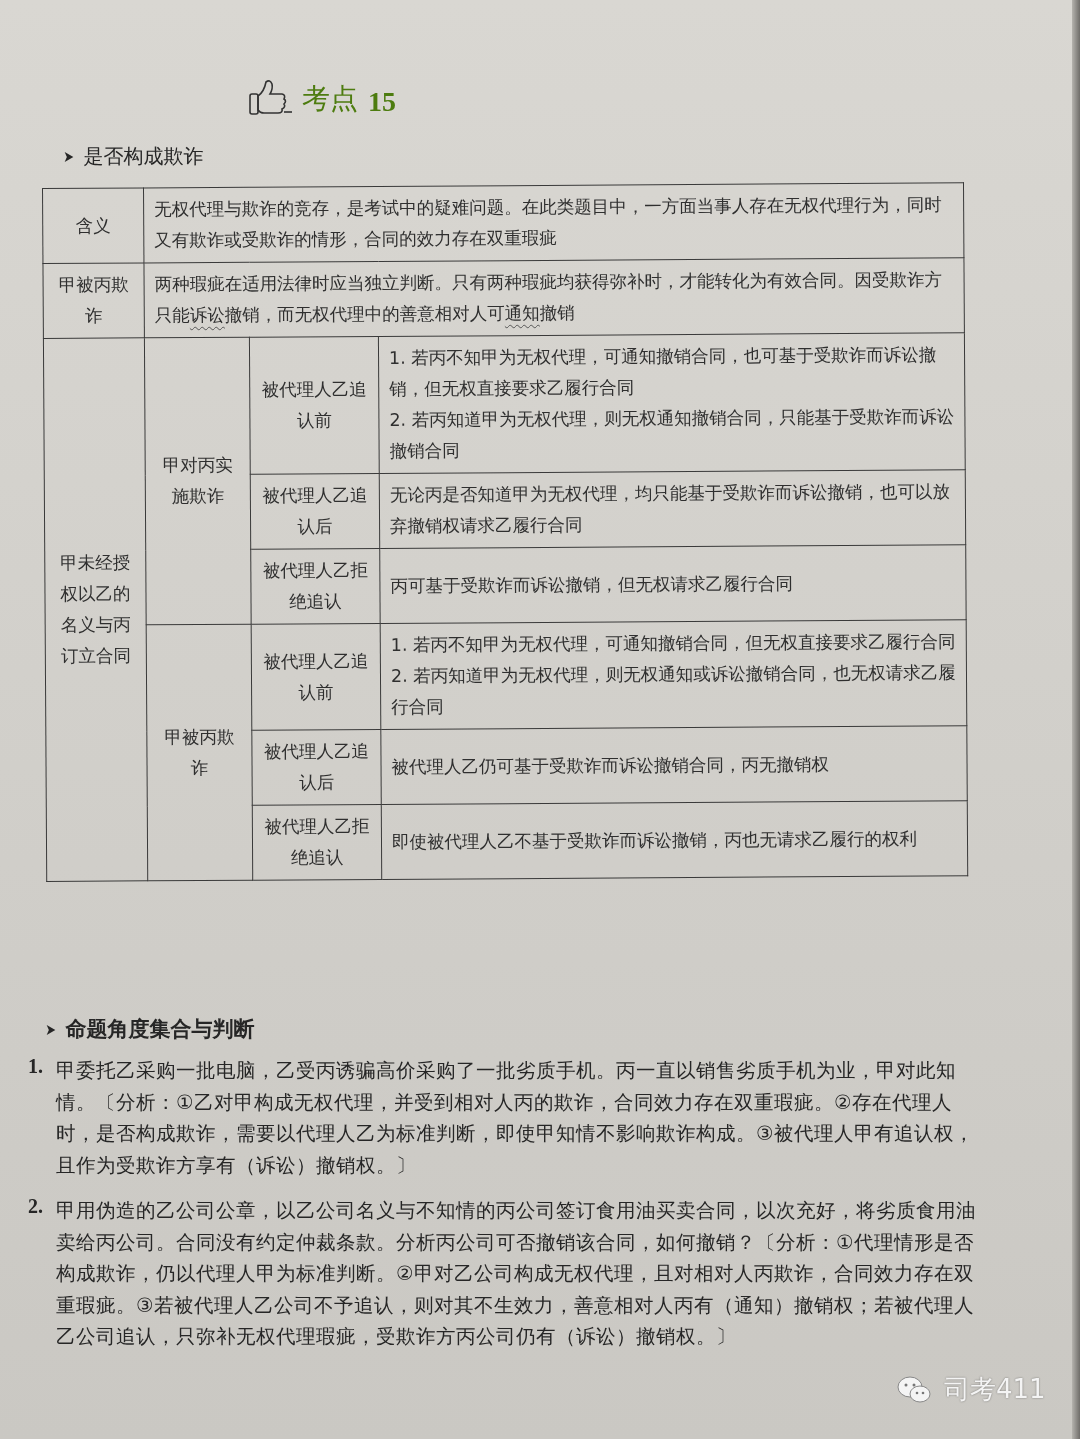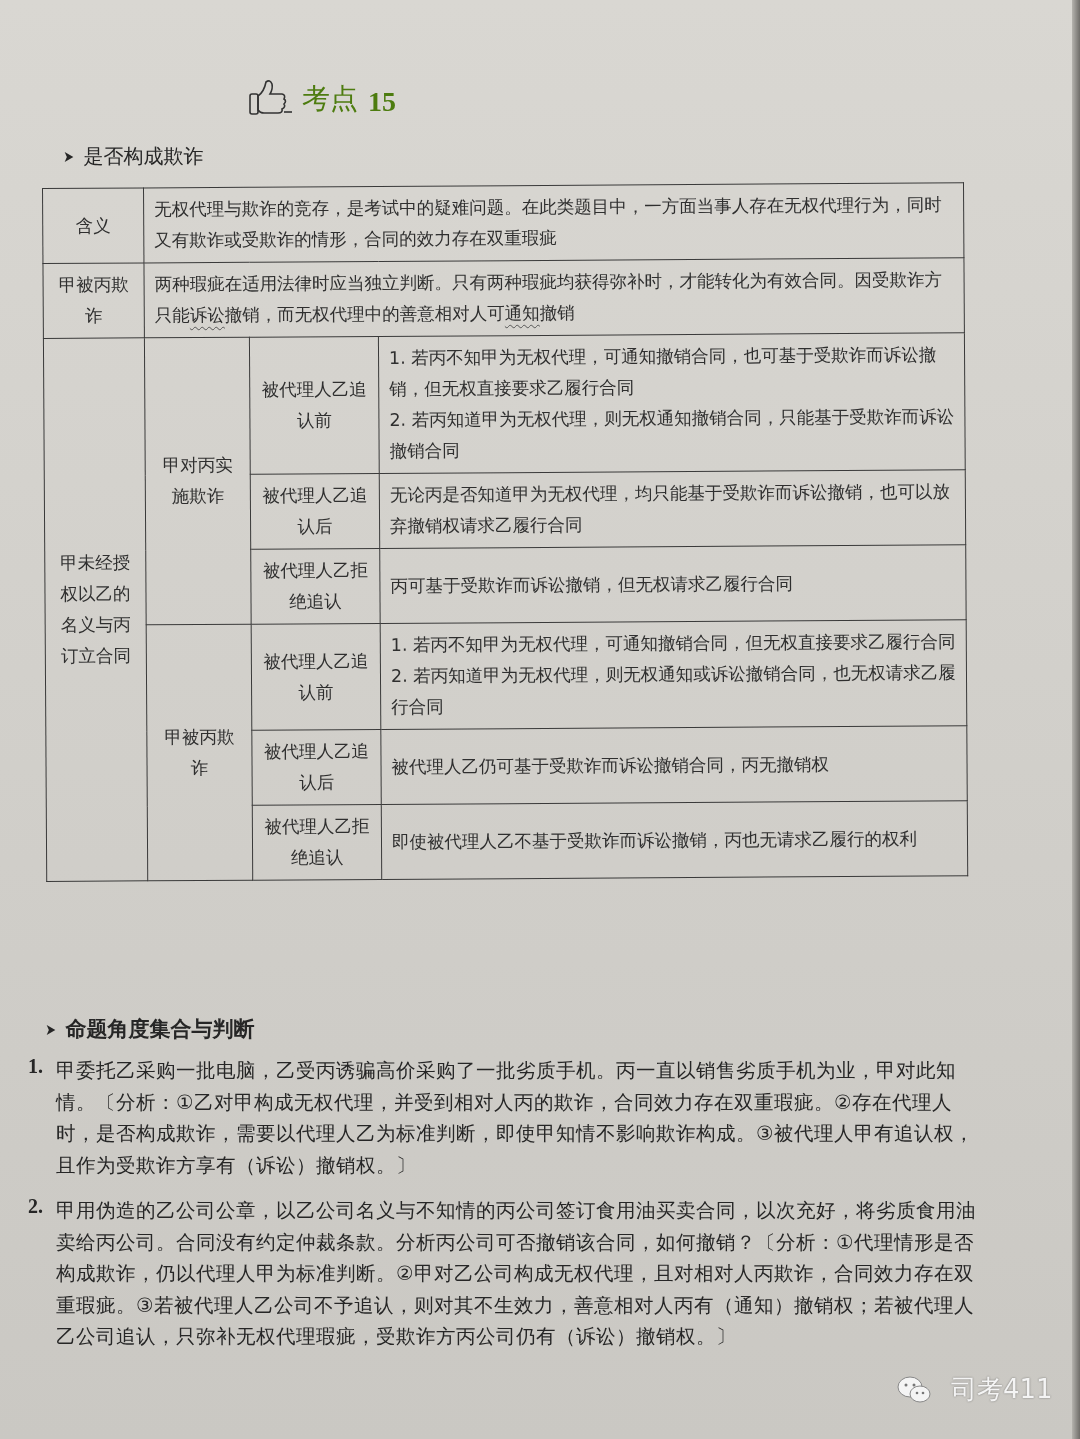--- a/index.html
+++ b/index.html
@@ -49,21 +49,21 @@
 
     .items {
       position: absolute; left: 28px; top: 1055px; width: 950px;
       font-family: "DejaVu Sans", sans-serif; font-size: 19.5px; color: #262626;
     }
     .item { display: flex; margin-bottom: 14px; }
     .item .no { width: 28px; font-weight: bold; font-family: "Liberation Serif", serif; font-size: 20px; }
     .item .body { flex: 1; line-height: 31.5px; letter-spacing: 0.5px; }
     .watermark {
       position: absolute; left: 896px; top: 1372px;
-      display: flex; align-items: center; gap: 19px;
+      display: flex; align-items: center; gap: 12px;
       color: #f4f4f4; font-family: "DejaVu Sans", sans-serif; font-size: 26px;
       text-shadow: 0 0 2px rgba(0,0,0,0.45);
     }
     .watermark svg { width: 36px; height: 30px; }
   </style>
 </head>
 <body>
 
 <div class="page-edge"></div>
 

